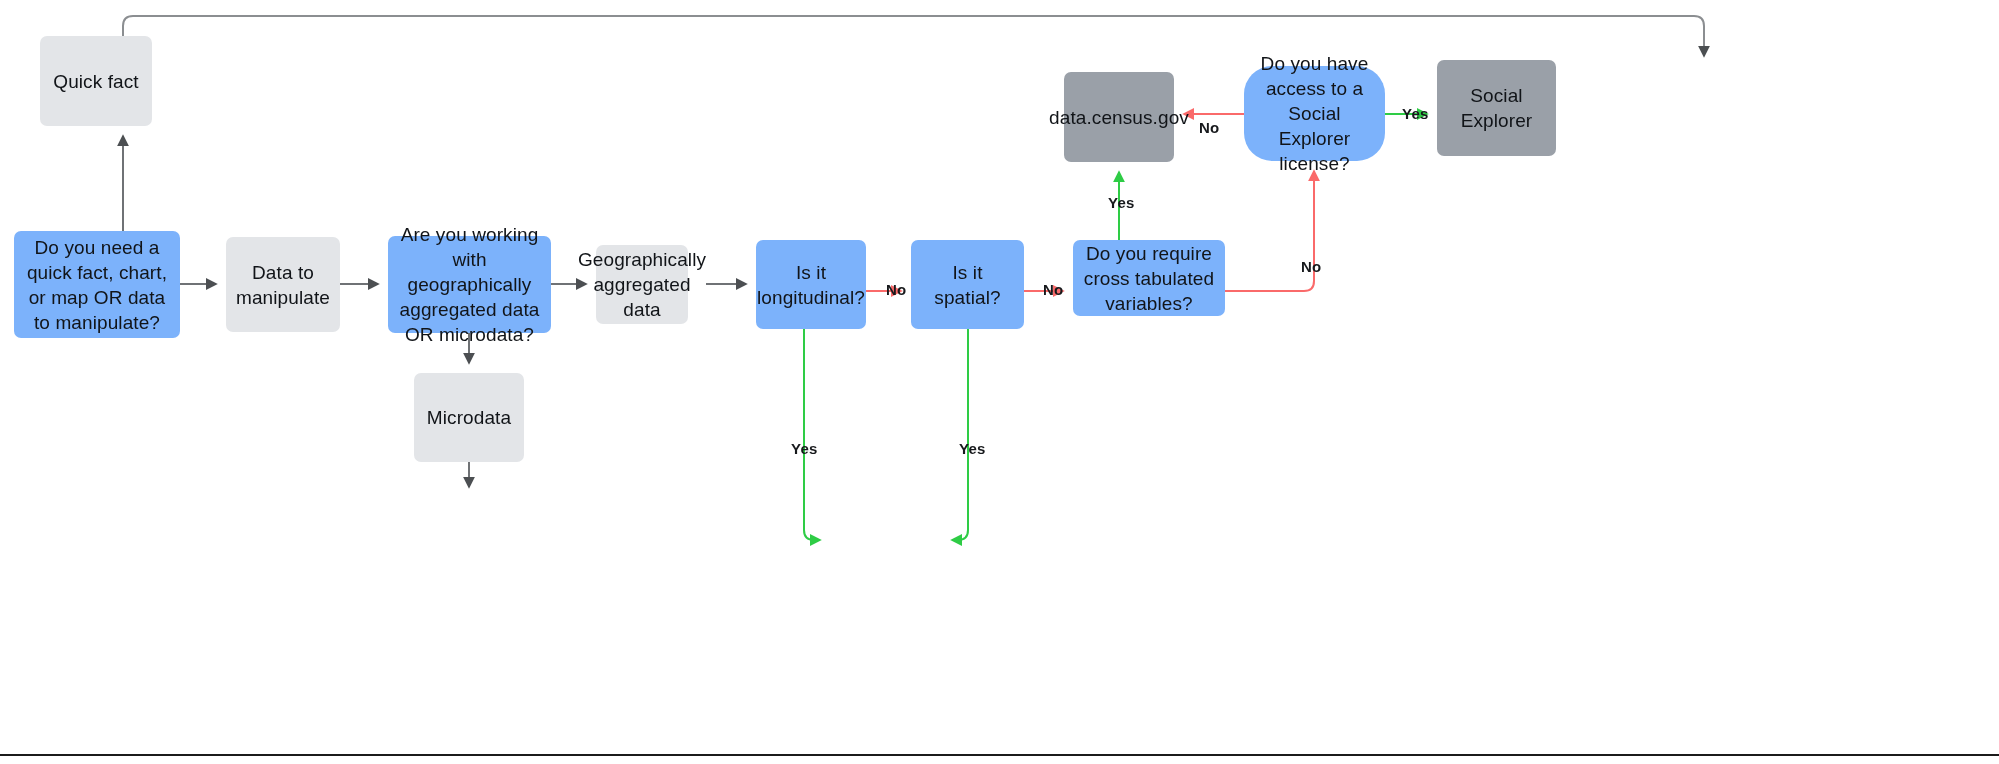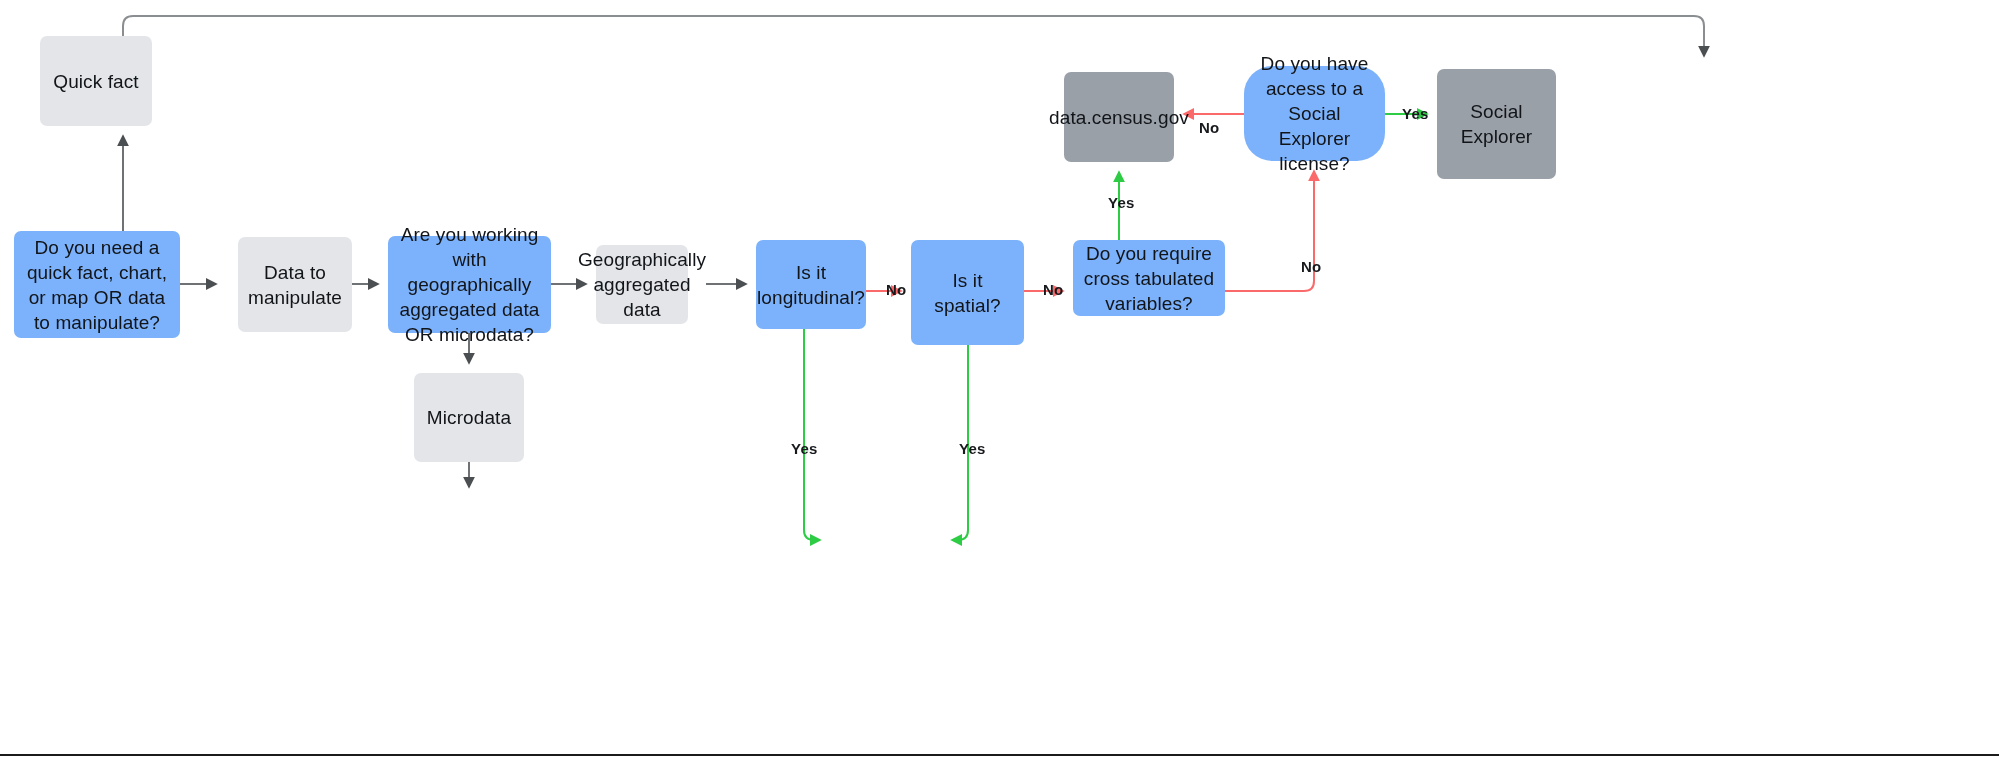--- a/index.html
+++ b/index.html
@@ -113,59 +113,59 @@
   </svg>
 
   <div class="node node-light" style="left:40px; top:36px; width:112px; height:90px;">
     <span>Quick fact</span>
   </div>
 
   <div class="node node-blue" style="left:14px; top:231px; width:166px; height:107px;">
     <span>Do you need a quick fact, chart, or map OR data to manipulate?</span>
   </div>
 
-  <div class="node node-light" style="left:226px; top:237px; width:114px; height:95px;margin-left:12px;">
+  <div class="node node-light" style="left:226px; top:237px; width:114px; height:95px;">
     <span>Data to manipulate</span>
   </div>
 
   <div class="node node-blue" style="left:388px; top:236px; width:163px; height:97px;">
     <span>Are you working with geographically aggregated data OR microdata?</span>
   </div>
 
   <div class="node node-light" style="left:596px; top:245px; width:92px; height:79px;">
     <span>Geographically aggregated data</span>
   </div>
 
   <div class="node node-light" style="left:414px; top:373px; width:110px; height:89px;">
     <span>Microdata</span>
   </div>
 
 
   <div class="node node-blue" style="left:756px; top:240px; width:110px; height:89px;">
     <span>Is it longitudinal?</span>
   </div>
 
-  <div class="node node-blue" style="left:911px; top:240px; width:113px; height:105px;">
+  <div class="node node-blue" style="left:911px; top:240px; width:113px; height:89px;">
     <span>Is it spatial?</span>
   </div>
 
   <div class="node node-blue" style="left:1073px; top:240px; width:152px; height:76px;">
     <span>Do you require cross tabulated variables?</span>
   </div>
 
 
   <div class="node node-dark" style="left:1064px; top:72px; width:110px; height:90px;">
     <span>data.census.gov</span>
   </div>
 
   <div class="node node-blue" style="left:1244px; top:66px; width:141px; height:95px;border-radius:28px;">
     <span>Do you have access to a Social Explorer license?</span>
   </div>
 
-  <div class="node node-dark" style="left:1437px; top:69px; width:119px; height:110px;">
+  <div class="node node-dark" style="left:1437px; top:60px; width:119px; height:96px;">
     <span>Social Explorer</span>
   </div>
 
   <div class="edge-label" style="left:886px; top:281px;">No</div>
   <div class="edge-label" style="left:1043px; top:281px;">No</div>
   <div class="edge-label" style="left:791px; top:440px;">Yes</div>
   <div class="edge-label" style="left:959px; top:440px;">Yes</div>
   <div class="edge-label" style="left:1108px; top:194px;">Yes</div>
   <div class="edge-label" style="left:1301px; top:258px;">No</div>
   <div class="edge-label" style="left:1199px; top:119px;">No</div>

